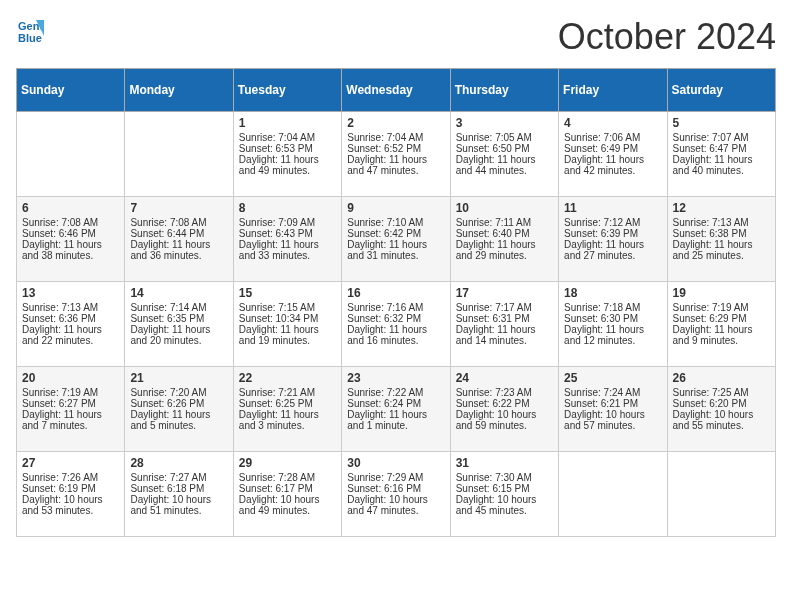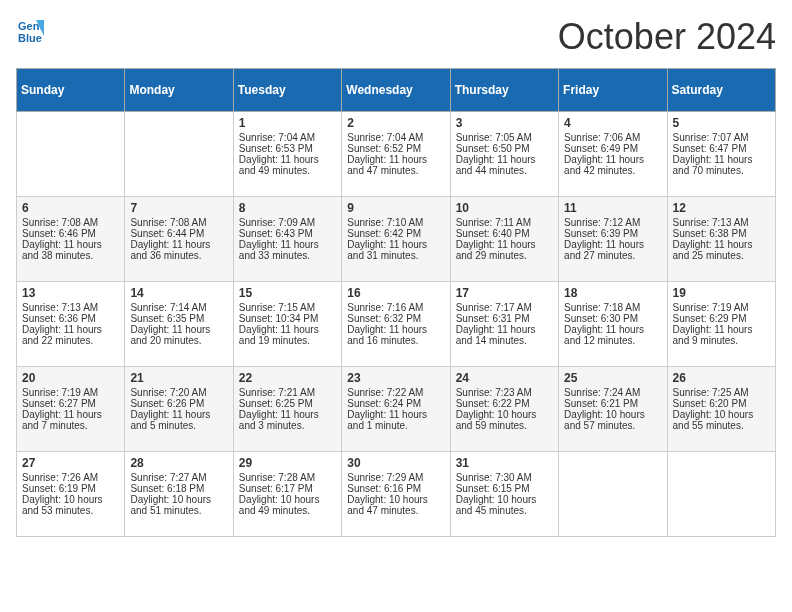--- a/index.html
+++ b/index.html
@@ -126,21 +126,21 @@
         <td>
           <span class="day-number">4</span>
           <div>Sunrise: 7:06 AM</div>
           <div>Sunset: 6:49 PM</div>
           <div>Daylight: 11 hours and 42 minutes.</div>
         </td>
         <td>
           <span class="day-number">5</span>
           <div>Sunrise: 7:07 AM</div>
           <div>Sunset: 6:47 PM</div>
-          <div>Daylight: 11 hours and 70 minutes.</div>
+          <div>Daylight: 11 hours and 40 minutes.</div>
         </td>
       </tr>
       <tr>
         <td>
           <span class="day-number">6</span>
           <div>Sunrise: 7:08 AM</div>
           <div>Sunset: 6:46 PM</div>
           <div>Daylight: 11 hours and 38 minutes.</div>
         </td>
         <td>

